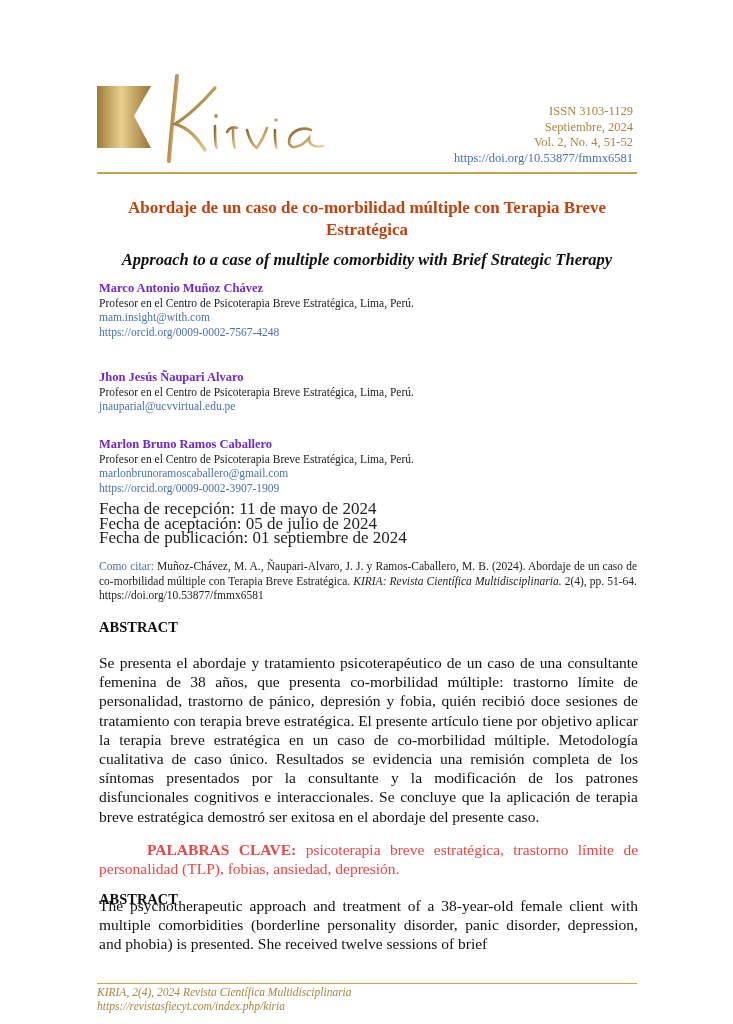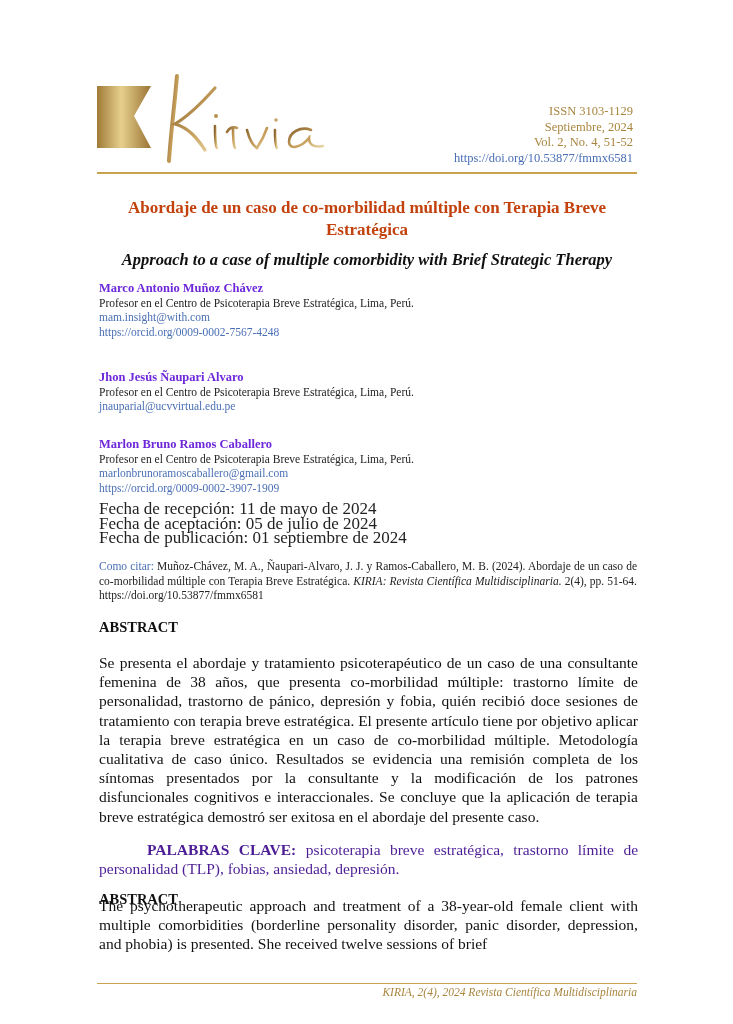--- a/index.html
+++ b/index.html
@@ -22,25 +22,25 @@
     .author .link { color: #4a6fb5; }
 
     .dates { position: absolute; left: 99px; top: 502px; font-family: "Liberation Serif", serif; font-size: 17px; line-height: 14.5px; color: #222; }
 
     .cite { position: absolute; left: 99px; top: 559px; width: 538px; font-family: "Liberation Serif", serif; font-size: 11.5px; line-height: 14.5px; color: #222; text-align: justify; }
     .cite .cite-label { color: #4a6fb5; }
 
     .section-head { position: absolute; left: 99px; font-family: "Liberation Serif", serif; font-weight: bold; font-size: 14.5px; color: #111; }
 
     .body-text { position: absolute; left: 99px; width: 539px; font-family: "Liberation Serif", serif; font-size: 15.5px; line-height: 19.2px; color: #111; text-align: justify; }
-    .keywords { position: absolute; left: 99px; width: 539px; font-family: "Liberation Serif", serif; font-size: 15.5px; line-height: 19.2px; color: #4c1d95; text-align: justify; text-indent: 48px; }
+    .keywords { position: absolute; left: 99px; width: 539px; font-family: "Liberation Serif", serif; font-size: 15.5px; line-height: 19.2px; color: #ef4444; text-align: justify; text-indent: 48px; }
     .keywords .kw-label { font-weight: bold; }
 
     .footer-rule { position: absolute; left: 97px; top: 983px; width: 540px; height: 1.2px; background: #c8a24c; }
-    .footer { position: absolute; left: 97px; top: 985px; width: 540px; text-align: right; font-family: "Liberation Serif", serif; font-style: italic; font-size: 11.5px; line-height: 14px; color: #a9853e; }
+    .footer { position: absolute; left: 97px; top: 985px; width: 540px; text-align: left; font-family: "Liberation Serif", serif; font-style: italic; font-size: 11.5px; line-height: 14px; color: #a9853e; }
   </style>
 </head>
 <body>
 
 <div class="page">
 
   <div class="header">
     <svg class="logo" viewBox="0 0 240 100" width="240" height="100">
       <defs>
         <linearGradient id="g1" x1="0" y1="0" x2="1" y2="0">
@@ -112,15 +112,16 @@
 
   <div class="keywords" style="top:840px;"><span class="kw-label">PALABRAS CLAVE:</span><span> psicoterapia breve estratégica, trastorno límite de personalidad (TLP), fobias, ansiedad, depresión.</span></div>
 
   <div class="section-head" style="top:891px;">ABSTRACT</div>
 
   <div class="body-text" style="top:896px;">The psychotherapeutic approach and treatment of a 38-year-old female client with multiple comorbidities (borderline personality disorder, panic disorder, depression, and phobia) is presented. She received twelve sessions of brief</div>
 
   <div class="footer-rule"></div>
   <div class="footer">
     <div>KIRIA, 2(4), 2024 Revista Científica Multidisciplinaria</div>
+    <div>https://revistasfiecyt.com/index.php/kiria</div>
   </div>
 
 </div>
 
 </body></html>

